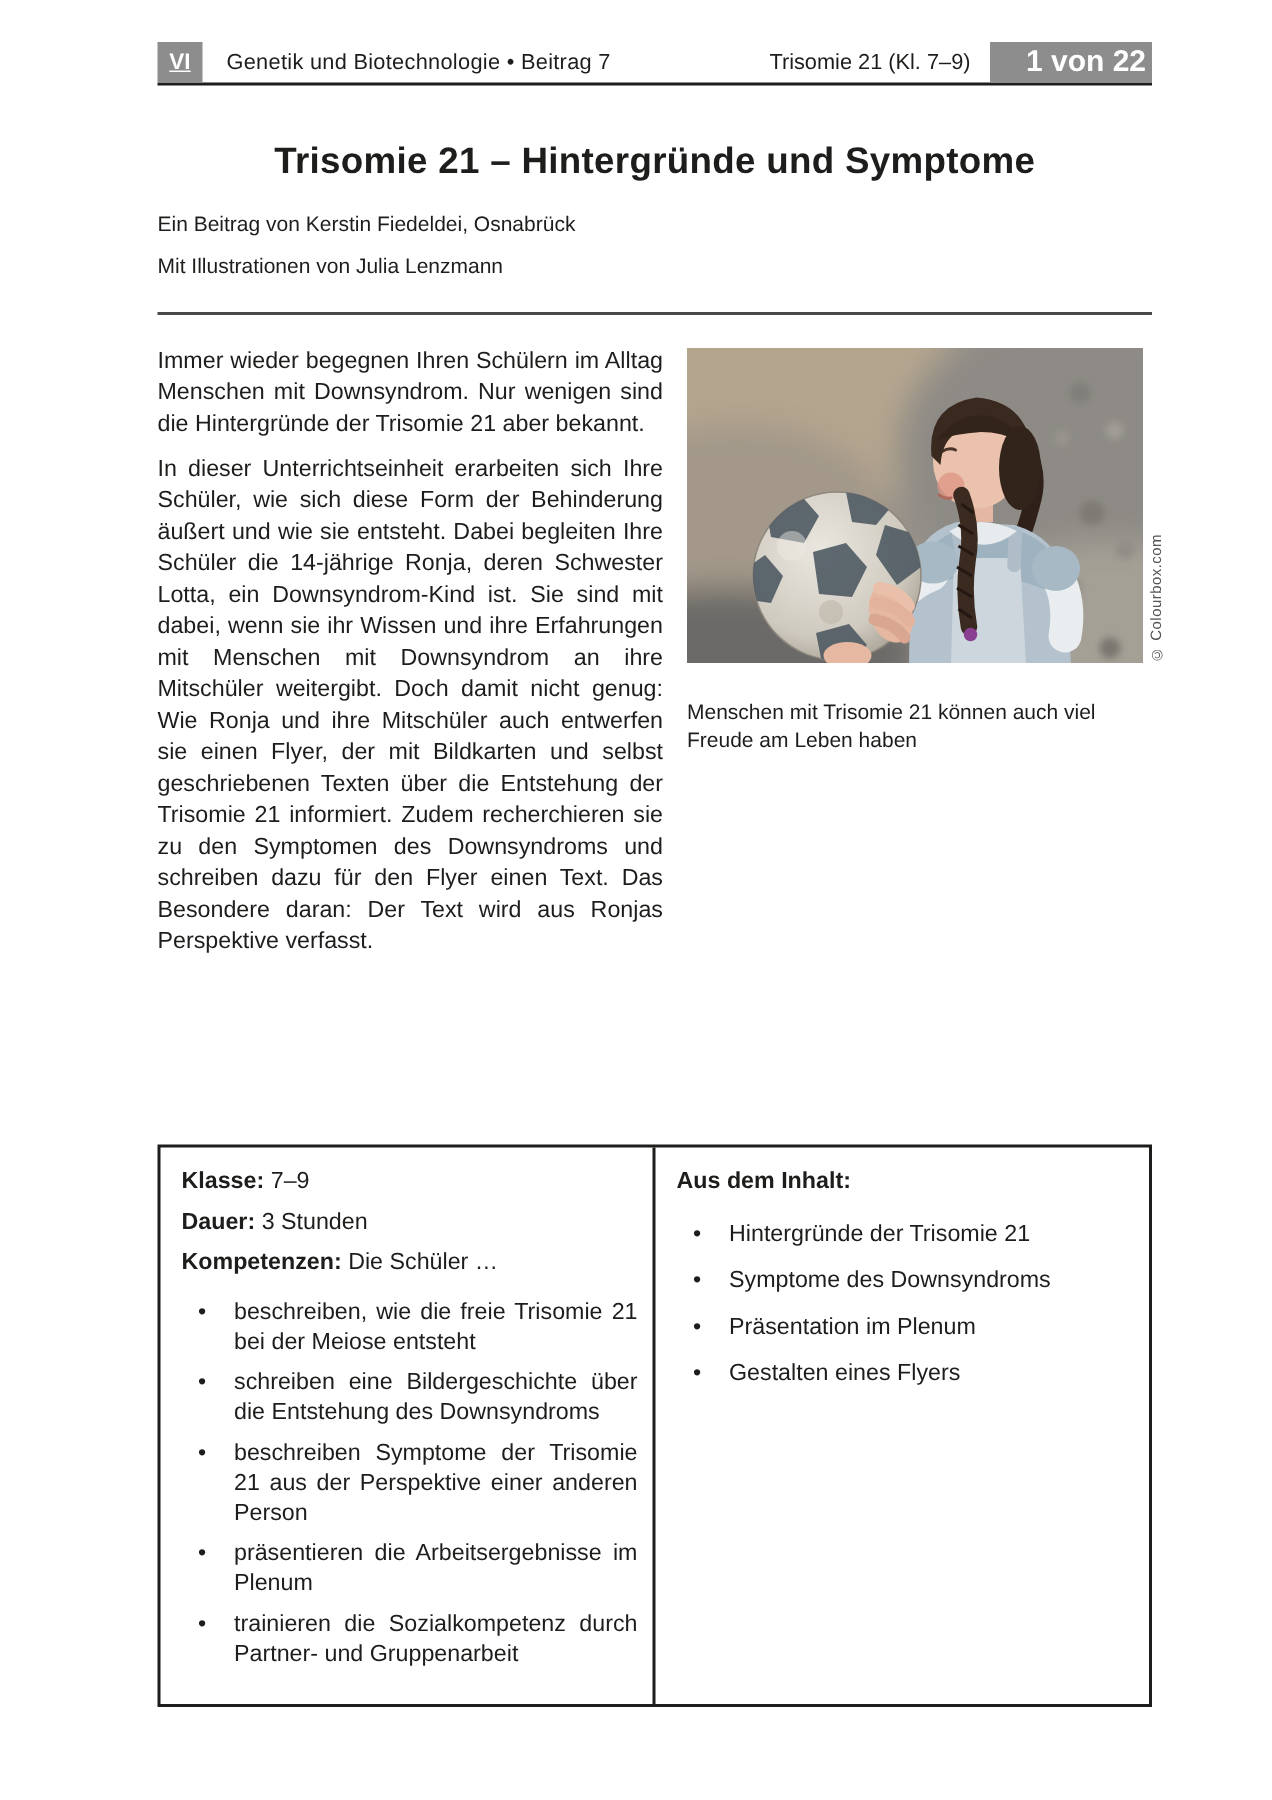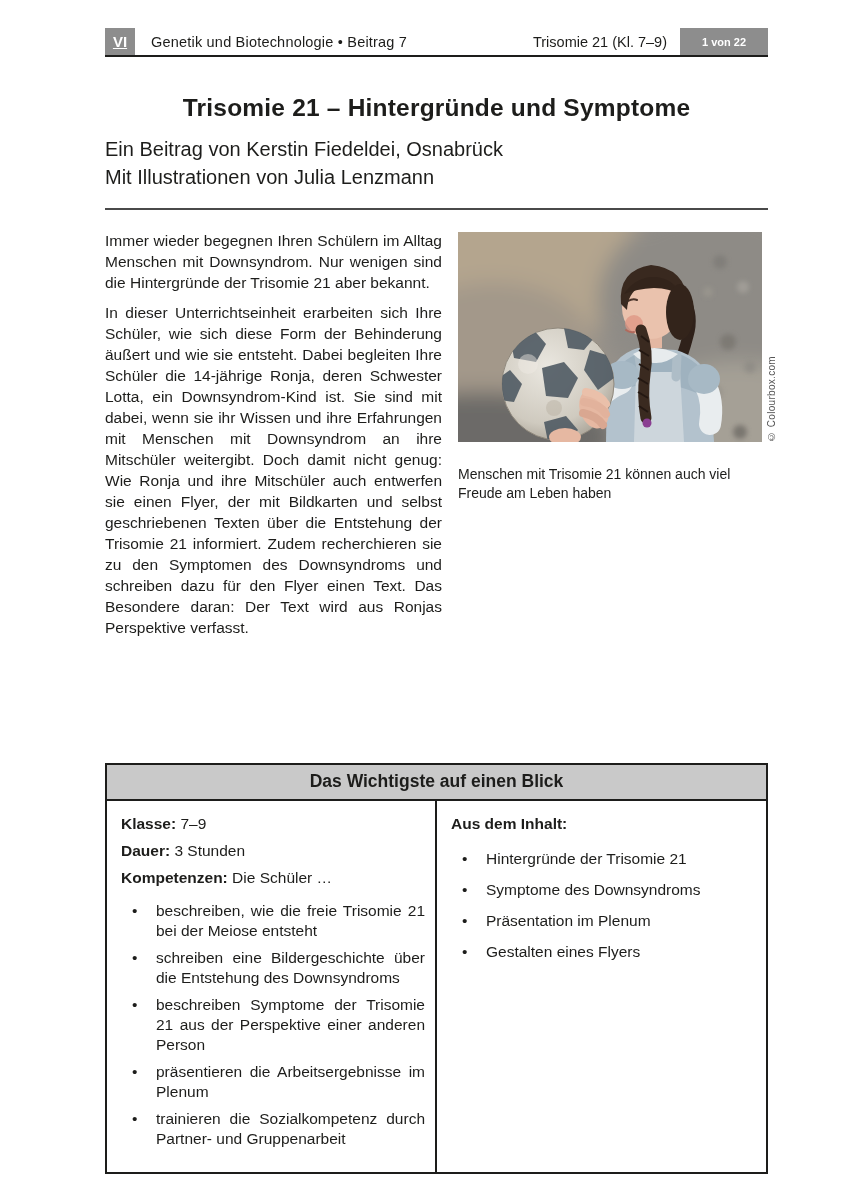--- a/index.html
+++ b/index.html
@@ -8,25 +8,25 @@
   .sheet{position:relative;width:848px;height:1200px;overflow:hidden;background:#fff;}
   .content{position:absolute;left:105px;top:0;width:663px;}
 
   
   .kopf{margin-top:28px;border-bottom:2px solid #1d1d1b;}
   .kopf-bar{display:flex;height:27px;align-items:stretch;}
   .vi-box{width:30px;background:#8d8d8d;color:#fff;font-weight:bold;font-size:15px;
           display:flex;align-items:center;justify-content:center;text-decoration:underline;}
   .kopf-left{margin-left:16px;font-size:14.5px;flex:1;display:flex;align-items:center;letter-spacing:.2px;}
   .kopf-right{font-size:14.5px;margin-right:13px;display:flex;align-items:center;}
-  .page-box{width:88px;background:#8d8d8d;color:#fff;font-weight:bold;font-size:11px;
-            display:flex;align-items:center;justify-content:center;}
+  .page-box{width:88px;background:#8d8d8d;color:#fff;font-weight:bold;font-size:20px;
+            display:flex;align-items:center;justify-content:center;padding-left:20px;}
 
   h1.title{margin:37px 0 0;text-align:center;font-size:24.5px;font-weight:bold;letter-spacing:.2px;}
-  .byline{font-size:20px;line-height:20px;margin:0;}
+  .byline{font-size:14px;line-height:20px;margin:0;}
   .byline.first{margin-top:17px;}
   .byline.second{margin-top:8px;}
   hr.rule{border:none;border-top:2px solid #4a4a4a;margin:21px 0 0;}
 
   
   .intro{display:flex;margin-top:20px;}
   .intro-text{width:337px;font-size:15.5px;line-height:21px;text-align:justify;}
   .intro-text p{margin:0 0 9px;}
   .figure{margin:2px 0 0 16px;width:310px;}
   .photo-wrap{position:relative;width:304px;}
@@ -165,21 +165,20 @@
               </g>
             </g>
           </svg>
           <div class="credit">© Colourbox.com</div>
         </div>
         <figcaption class="figcaption">Menschen mit Trisomie 21 können auch viel Freude am Leben haben</figcaption>
       </figure>
     </div>
 
     <section class="infobox">
-      <div class="infobox-title">Das Wichtigste auf einen Blick</div>
       <div class="cols">
         <div class="col left">
           <p class="fact">
             <span class="lbl">Klasse:</span>
             <span>7–9</span>
           </p>
           <p class="fact">
             <span class="lbl">Dauer:</span>
             <span>3 Stunden</span>
           </p>

